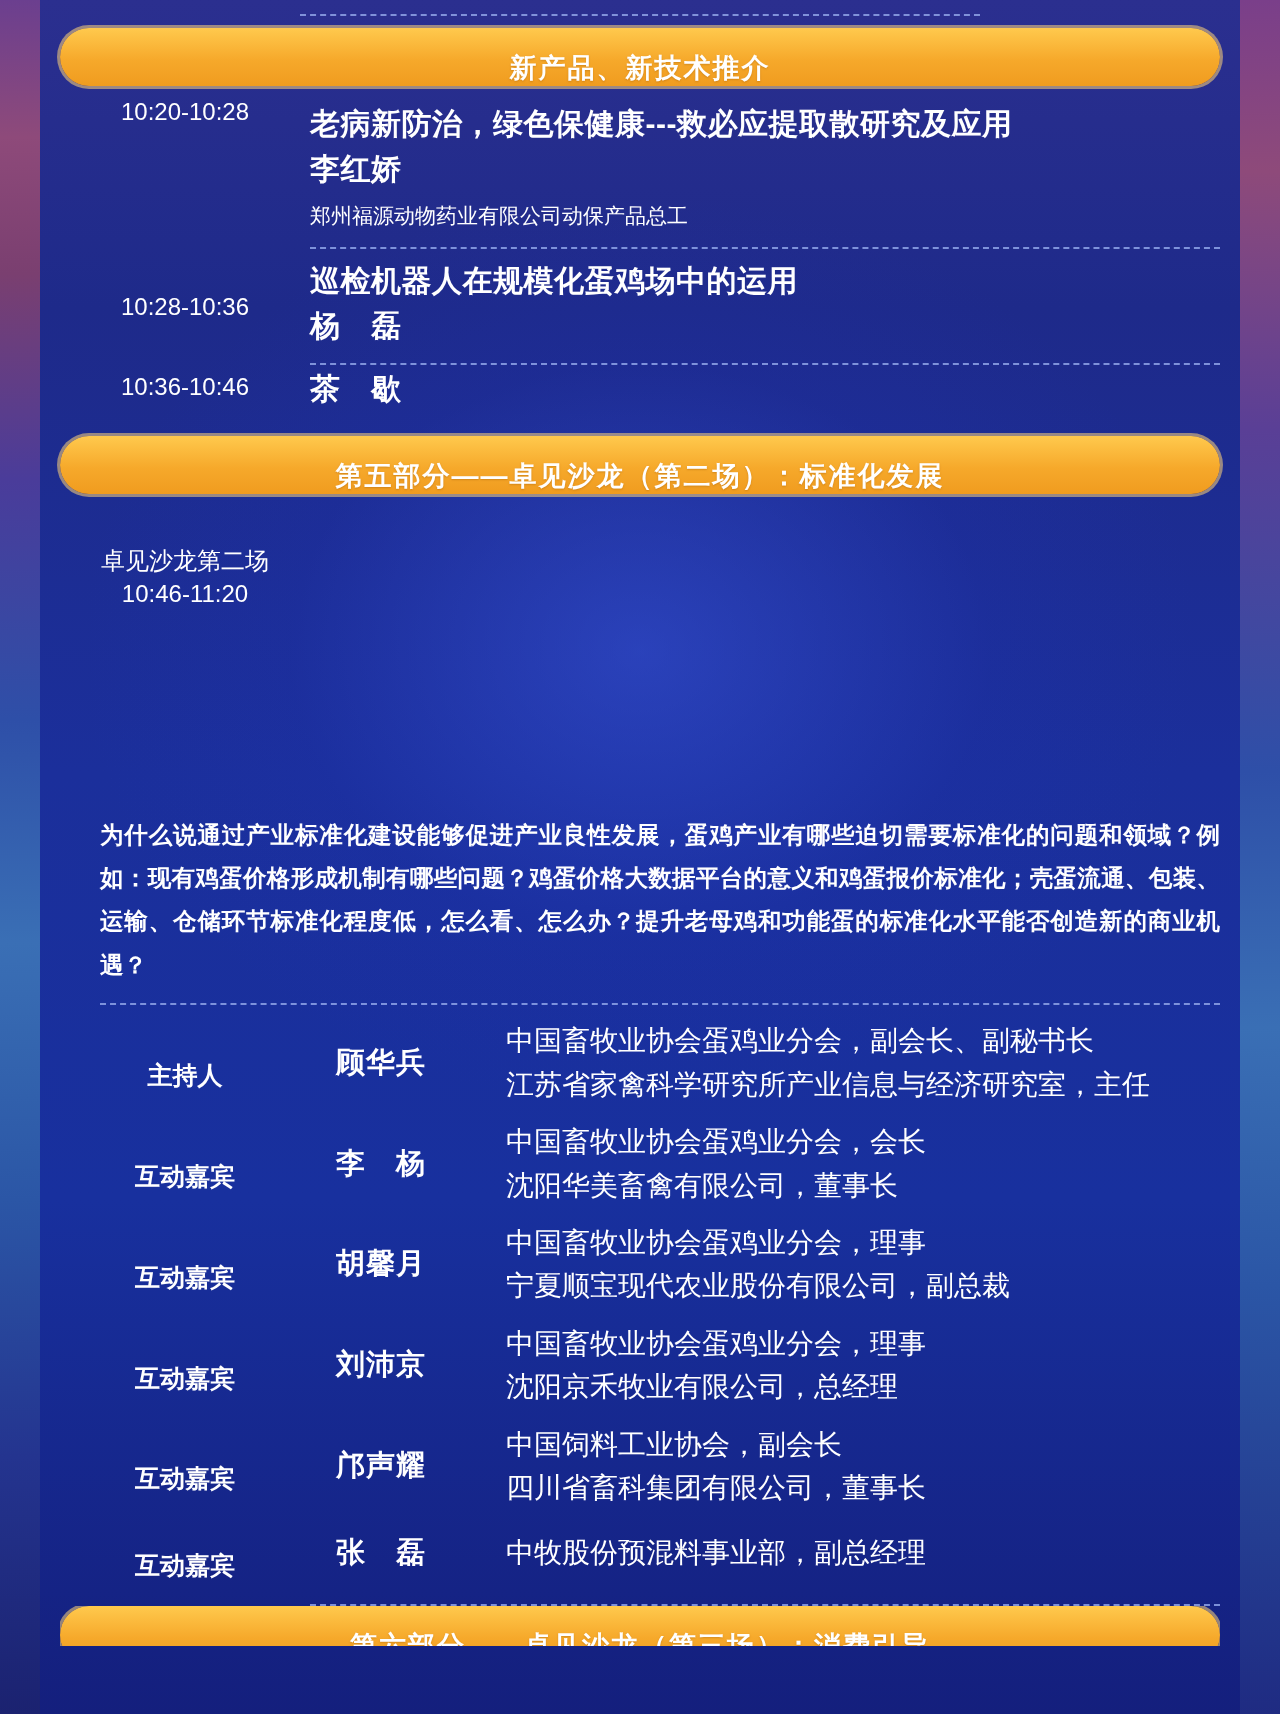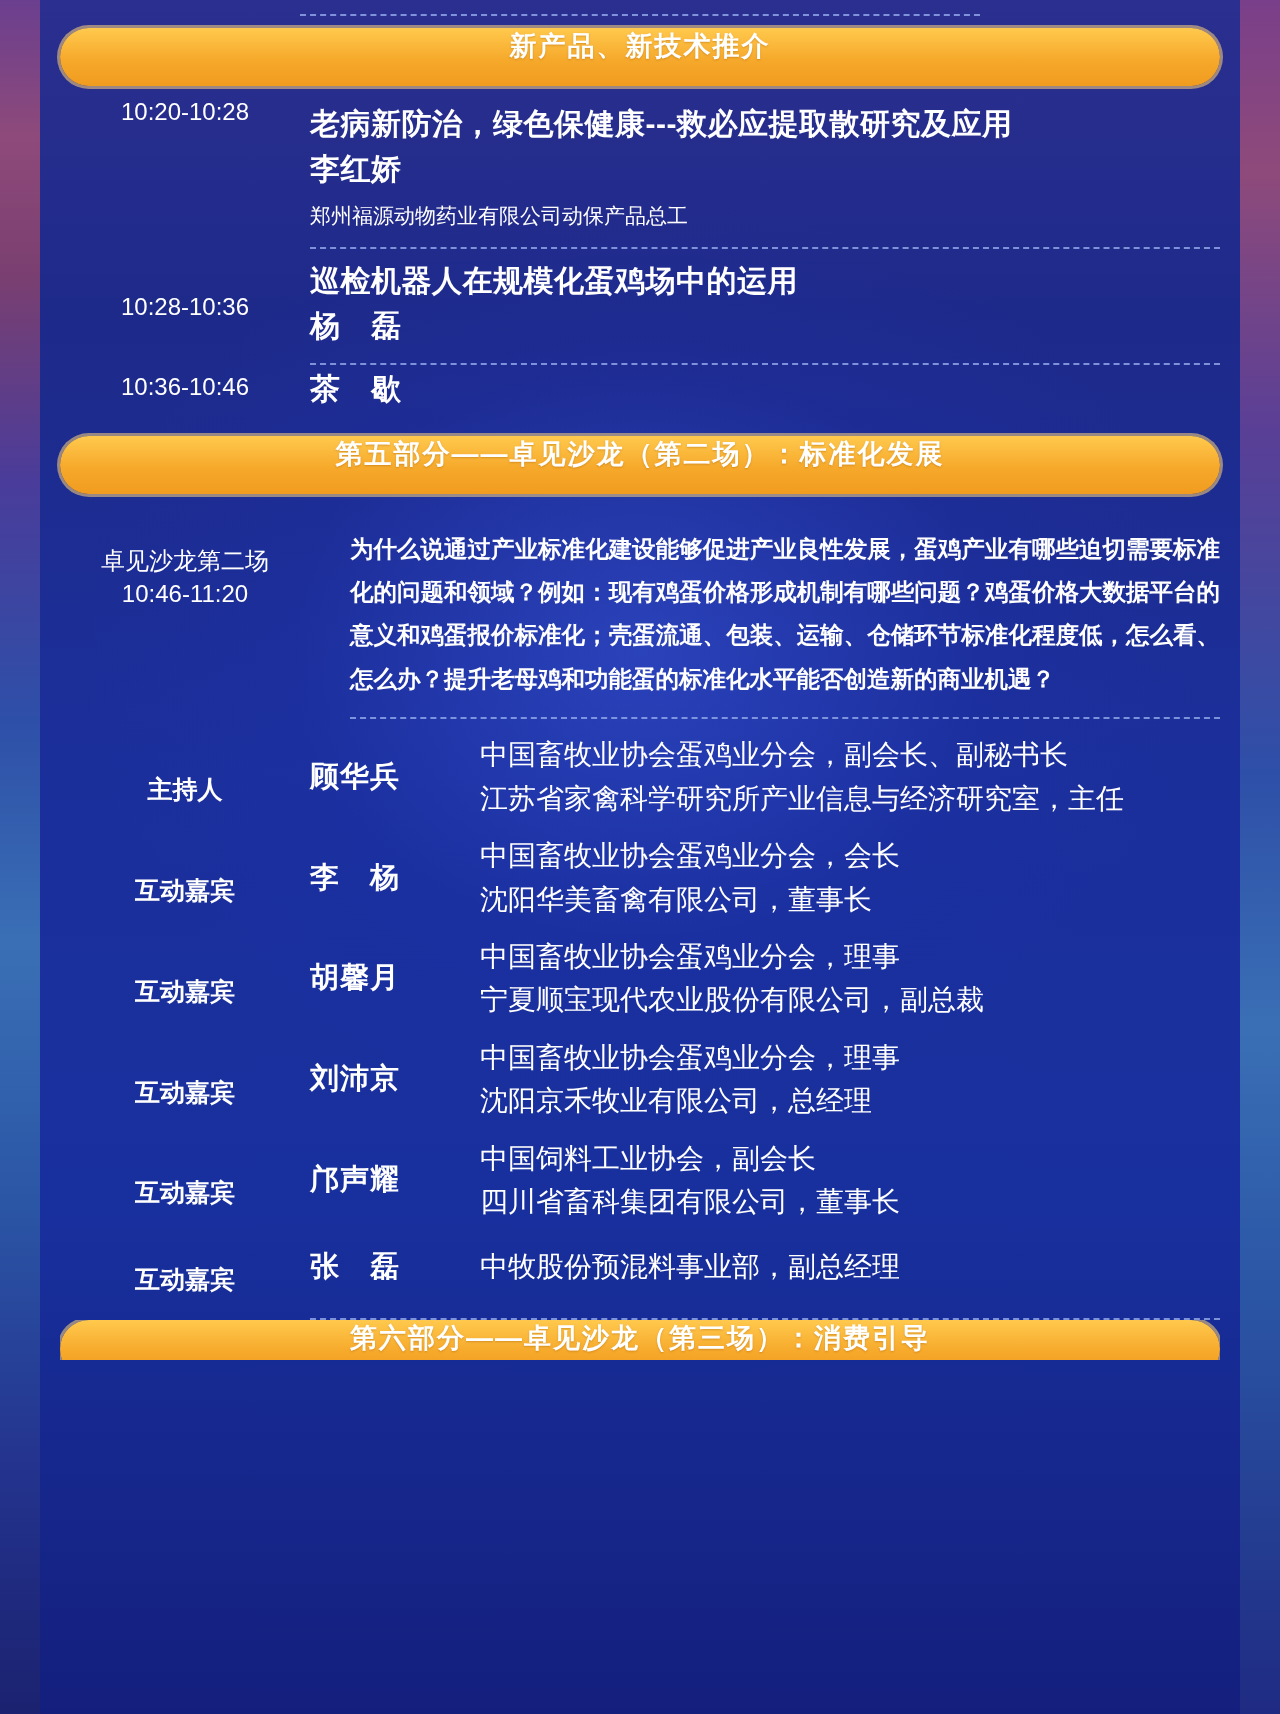--- a/index.html
+++ b/index.html
@@ -69,21 +69,21 @@
   }
 
   
   .banner {
     margin: 26px 0 0 0;
     height: 58px;
     border-radius: 30px;
     background: linear-gradient(180deg,#ffc94d 0%, #f6a92b 55%, #f09c1f 100%);
     box-shadow: 0 0 0 3px rgba(255,214,120,0.55);
     display: flex;
-    align-items: flex-start;
+    align-items: flex-end;
     justify-content: center;
   }
   .banner span {
     color: #ffffff;
     font-size: 27px;
     font-weight: bold;
     letter-spacing: 2px;
     text-shadow: 0 1px 2px rgba(150,80,0,0.35);
   }
 
@@ -145,20 +145,21 @@
     padding-top: 4px;
   }
   .row.simple .speaker {
     margin-top: 0;
   }
 
   
   .salon {
     display: flex;
     margin-top: 14px;
+    flex-direction: column;
   }
   .salon-time {
     width: 250px;
     flex: 0 0 250px;
     color: #ffffff;
     font-size: 24px;
     text-align: center;
     line-height: 1.4;
     padding-top: 36px;
   }
@@ -188,20 +189,21 @@
     font-weight: bold;
     margin-top: 26px;
   }
   .guest .gname {
     width: 170px;
     flex: 0 0 170px;
     color: #ffffff;
     font-size: 29px;
     font-weight: bold;
     letter-spacing: 1px;
+    margin-left: 26px;
   }
   .guest .ginfo {
     flex: 1 1 auto;
     color: #ffffff;
     font-size: 28px;
     line-height: 1.55;
   }
   .bottom-rule {
     border-top: 2px dashed #8fa4e8;
     margin: 22px 0 0 250px;

